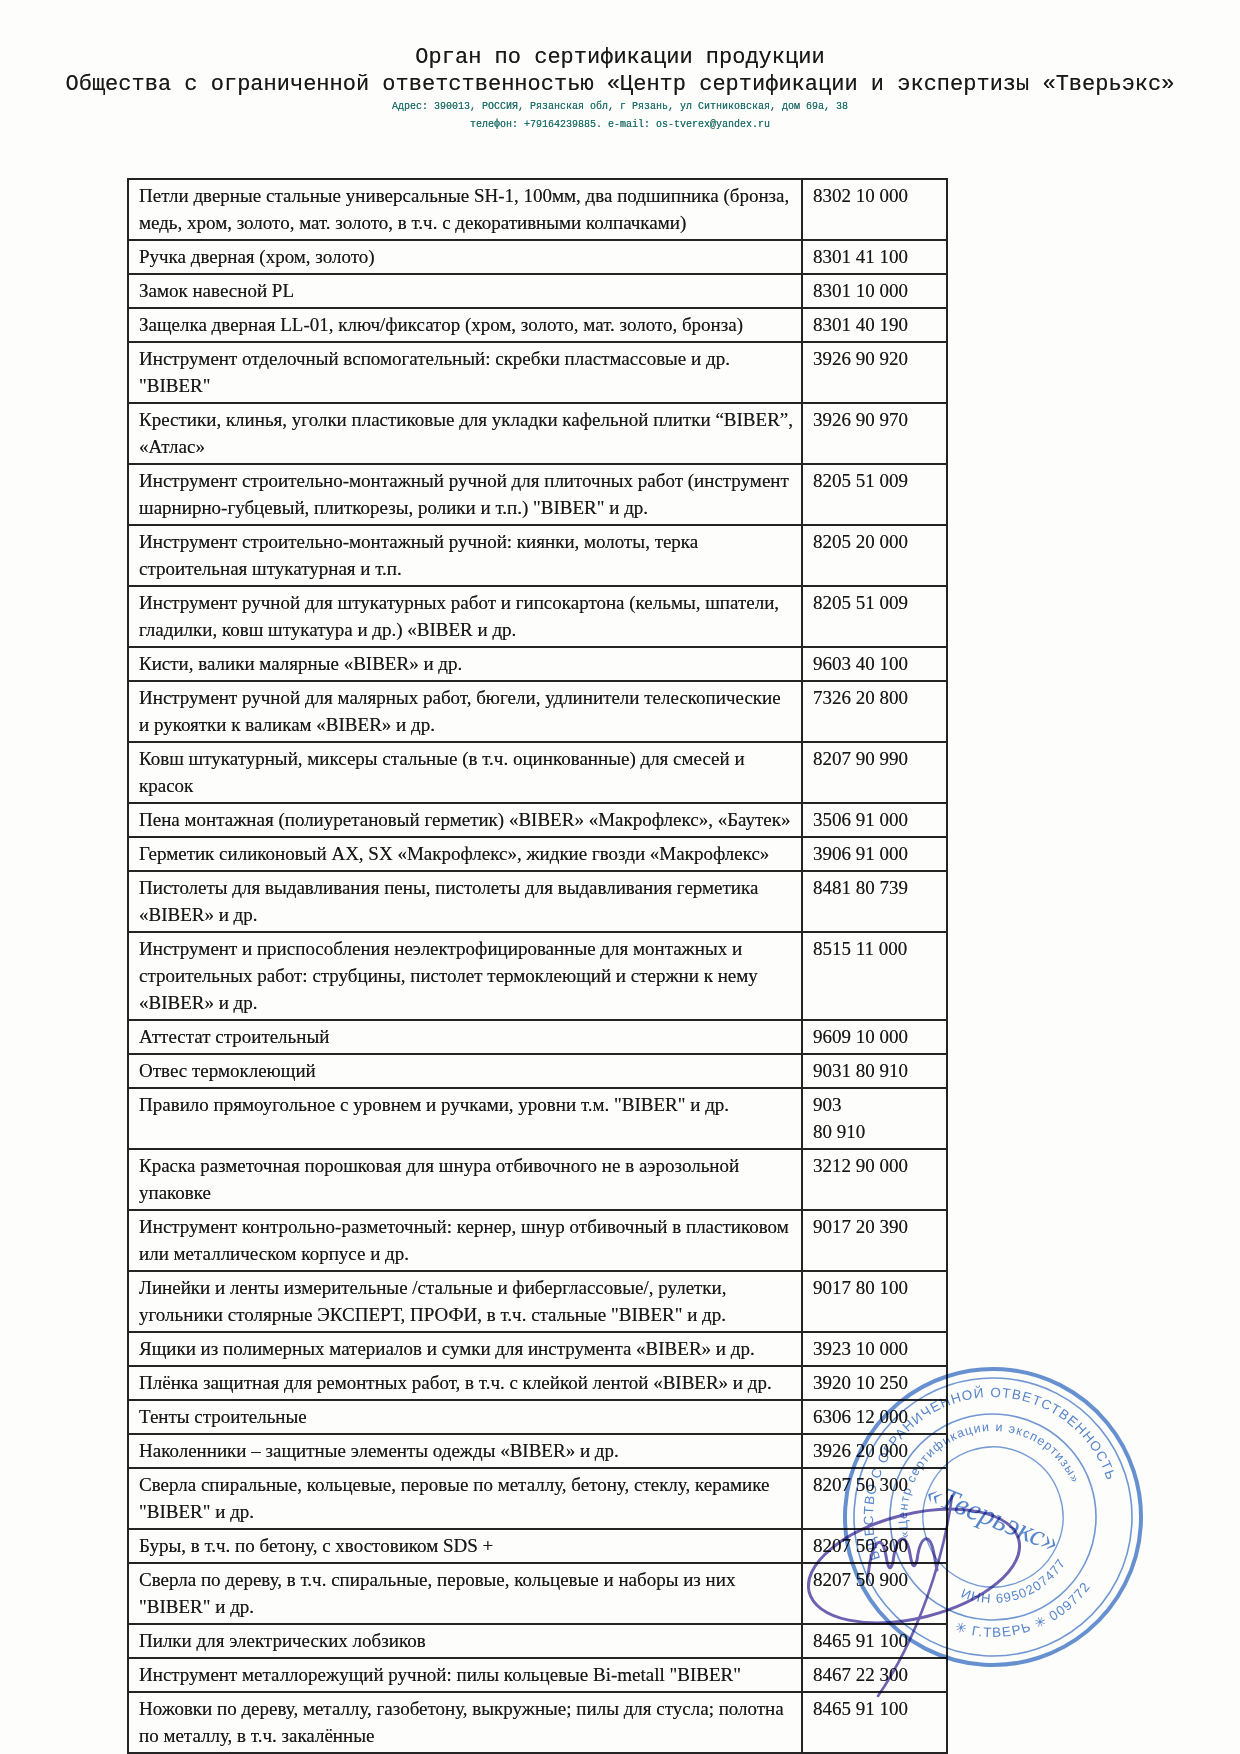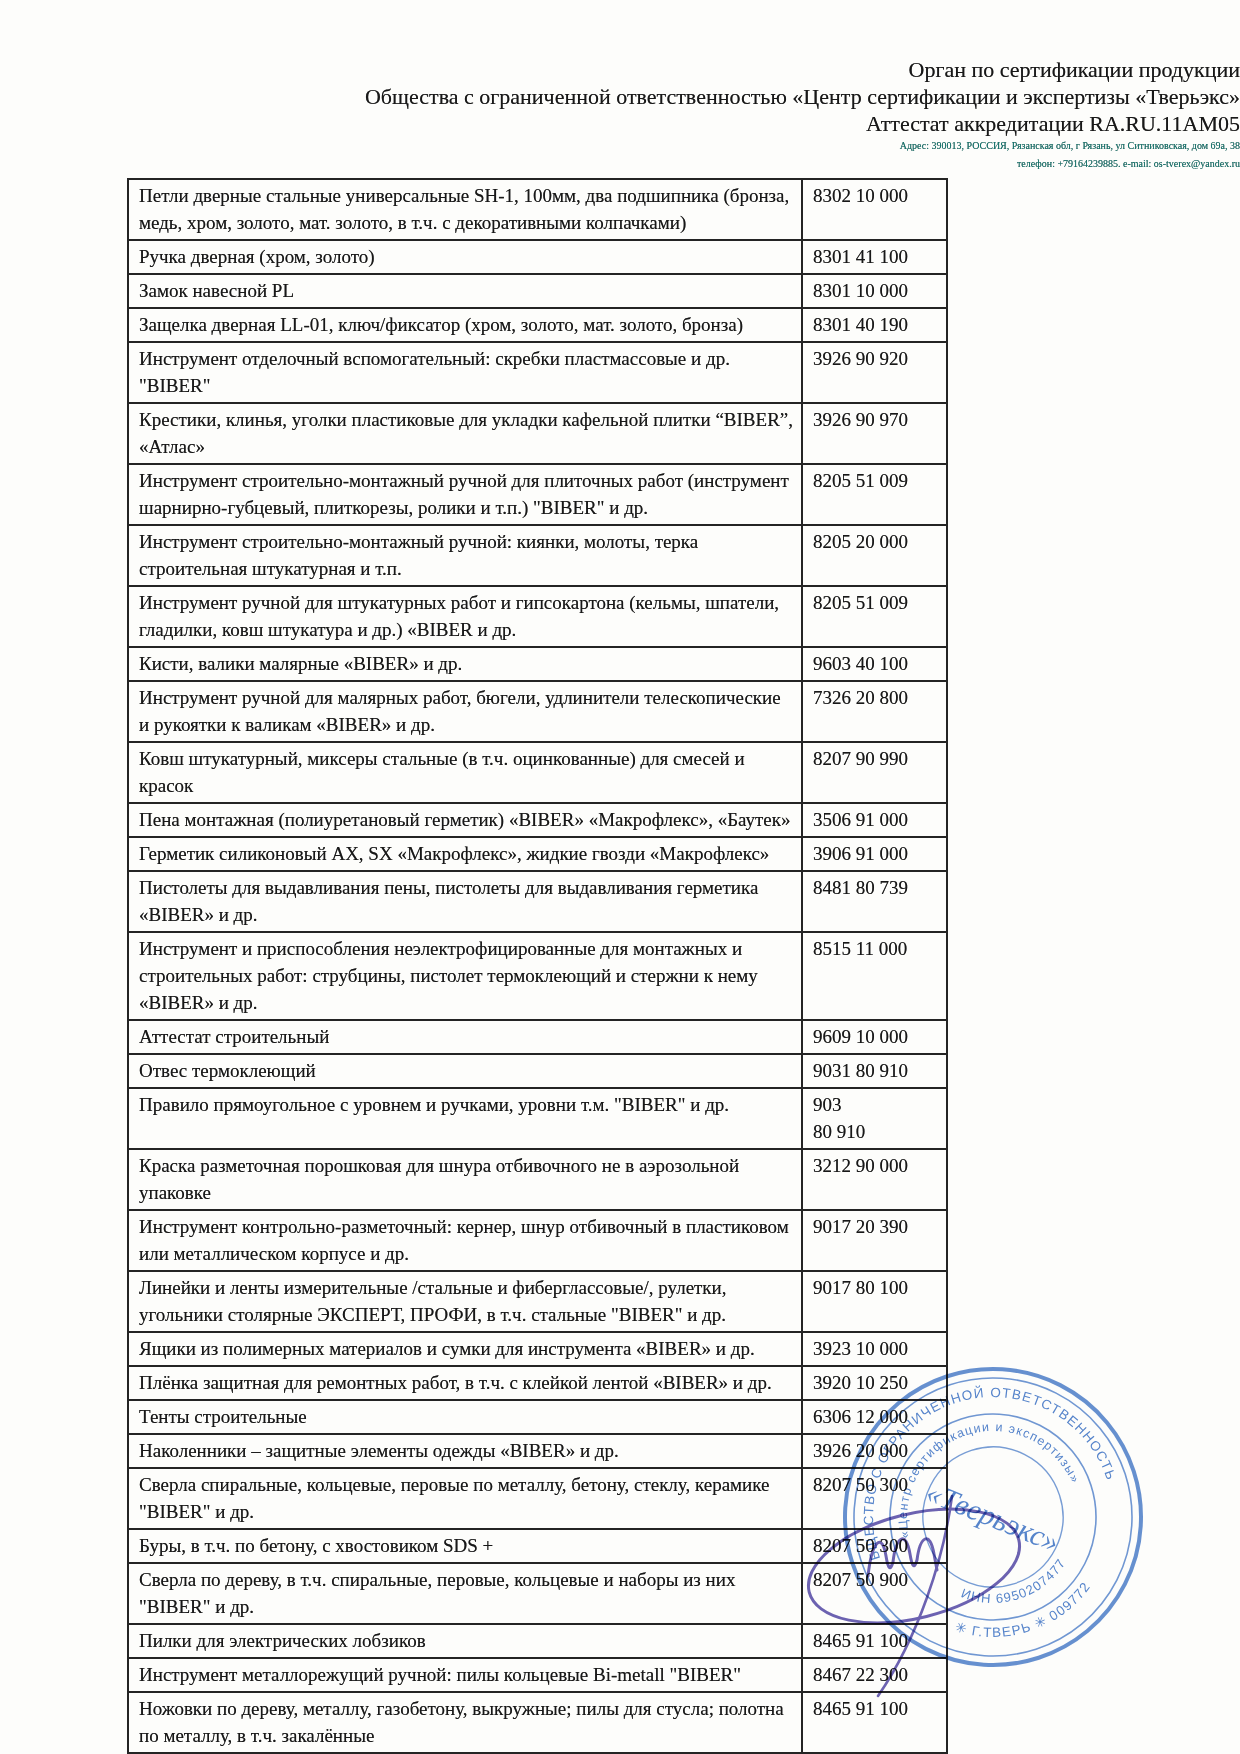--- a/index.html
+++ b/index.html
@@ -4,21 +4,21 @@
 <style>
   html,body{margin:0;padding:0;}
   body{
     width:1240px;height:1754px;position:relative;
     background:#ffffff;
     font-family:"Liberation Serif","DejaVu Serif",serif;
     color:#181818;
   }
   .page{position:absolute;inset:0;background:#fdfdfb;overflow:hidden;}
   .scan-text{text-shadow:0 0 .5px rgba(20,20,20,.6);}
-  .header{position:absolute;top:56px;left:0;width:100%;text-align:right;}
+  .header{position:absolute;top:44px;left:0;width:100%;text-align:center;font-family:Liberation Mono, monospace;}
   .h-line{font-size:22px;line-height:27px;white-space:nowrap;}
   .h-small{font-size:10px;line-height:18px;color:#0f766e;}
   table.products{
     position:absolute;top:178px;left:127px;width:821px;
     border-collapse:collapse;table-layout:fixed;
   }
   table.products td{
     border:2px solid #242424;
     font-size:19px;line-height:27px;
     padding:2px 8px 3px 10px;
@@ -38,21 +38,20 @@
   .stamp-center-text{font-family:"Liberation Serif","DejaVu Serif",serif;font-style:italic;}
 </style>
 </head>
 <body>
 
 <div class="page">
 
   <div class="header scan-text">
     <div class="h-line">Орган по сертификации продукции</div>
     <div class="h-line">Общества с ограниченной ответственностью «Центр сертификации и экспертизы «Тверьэкс»</div>
-    <div class="h-line">Аттестат аккредитации RA.RU.11АМ05</div>
     <div class="h-small">Адрес: 390013, РОССИЯ, Рязанская обл, г Рязань, ул Ситниковская, дом 69а, 38</div>
     <div class="h-small">телефон: +79164239885. e-mail: os-tverex@yandex.ru</div>
   </div>
 
   <table class="products scan-text">
     <tbody>
         <tr>
           <td>Петли дверные стальные универсальные SH-1, 100мм, два подшипника (бронза, медь, хром, золото, мат. золото, в т.ч. с декоративными колпачками)</td>
           <td class="code-cell">8302 10 000</td>
         </tr>

